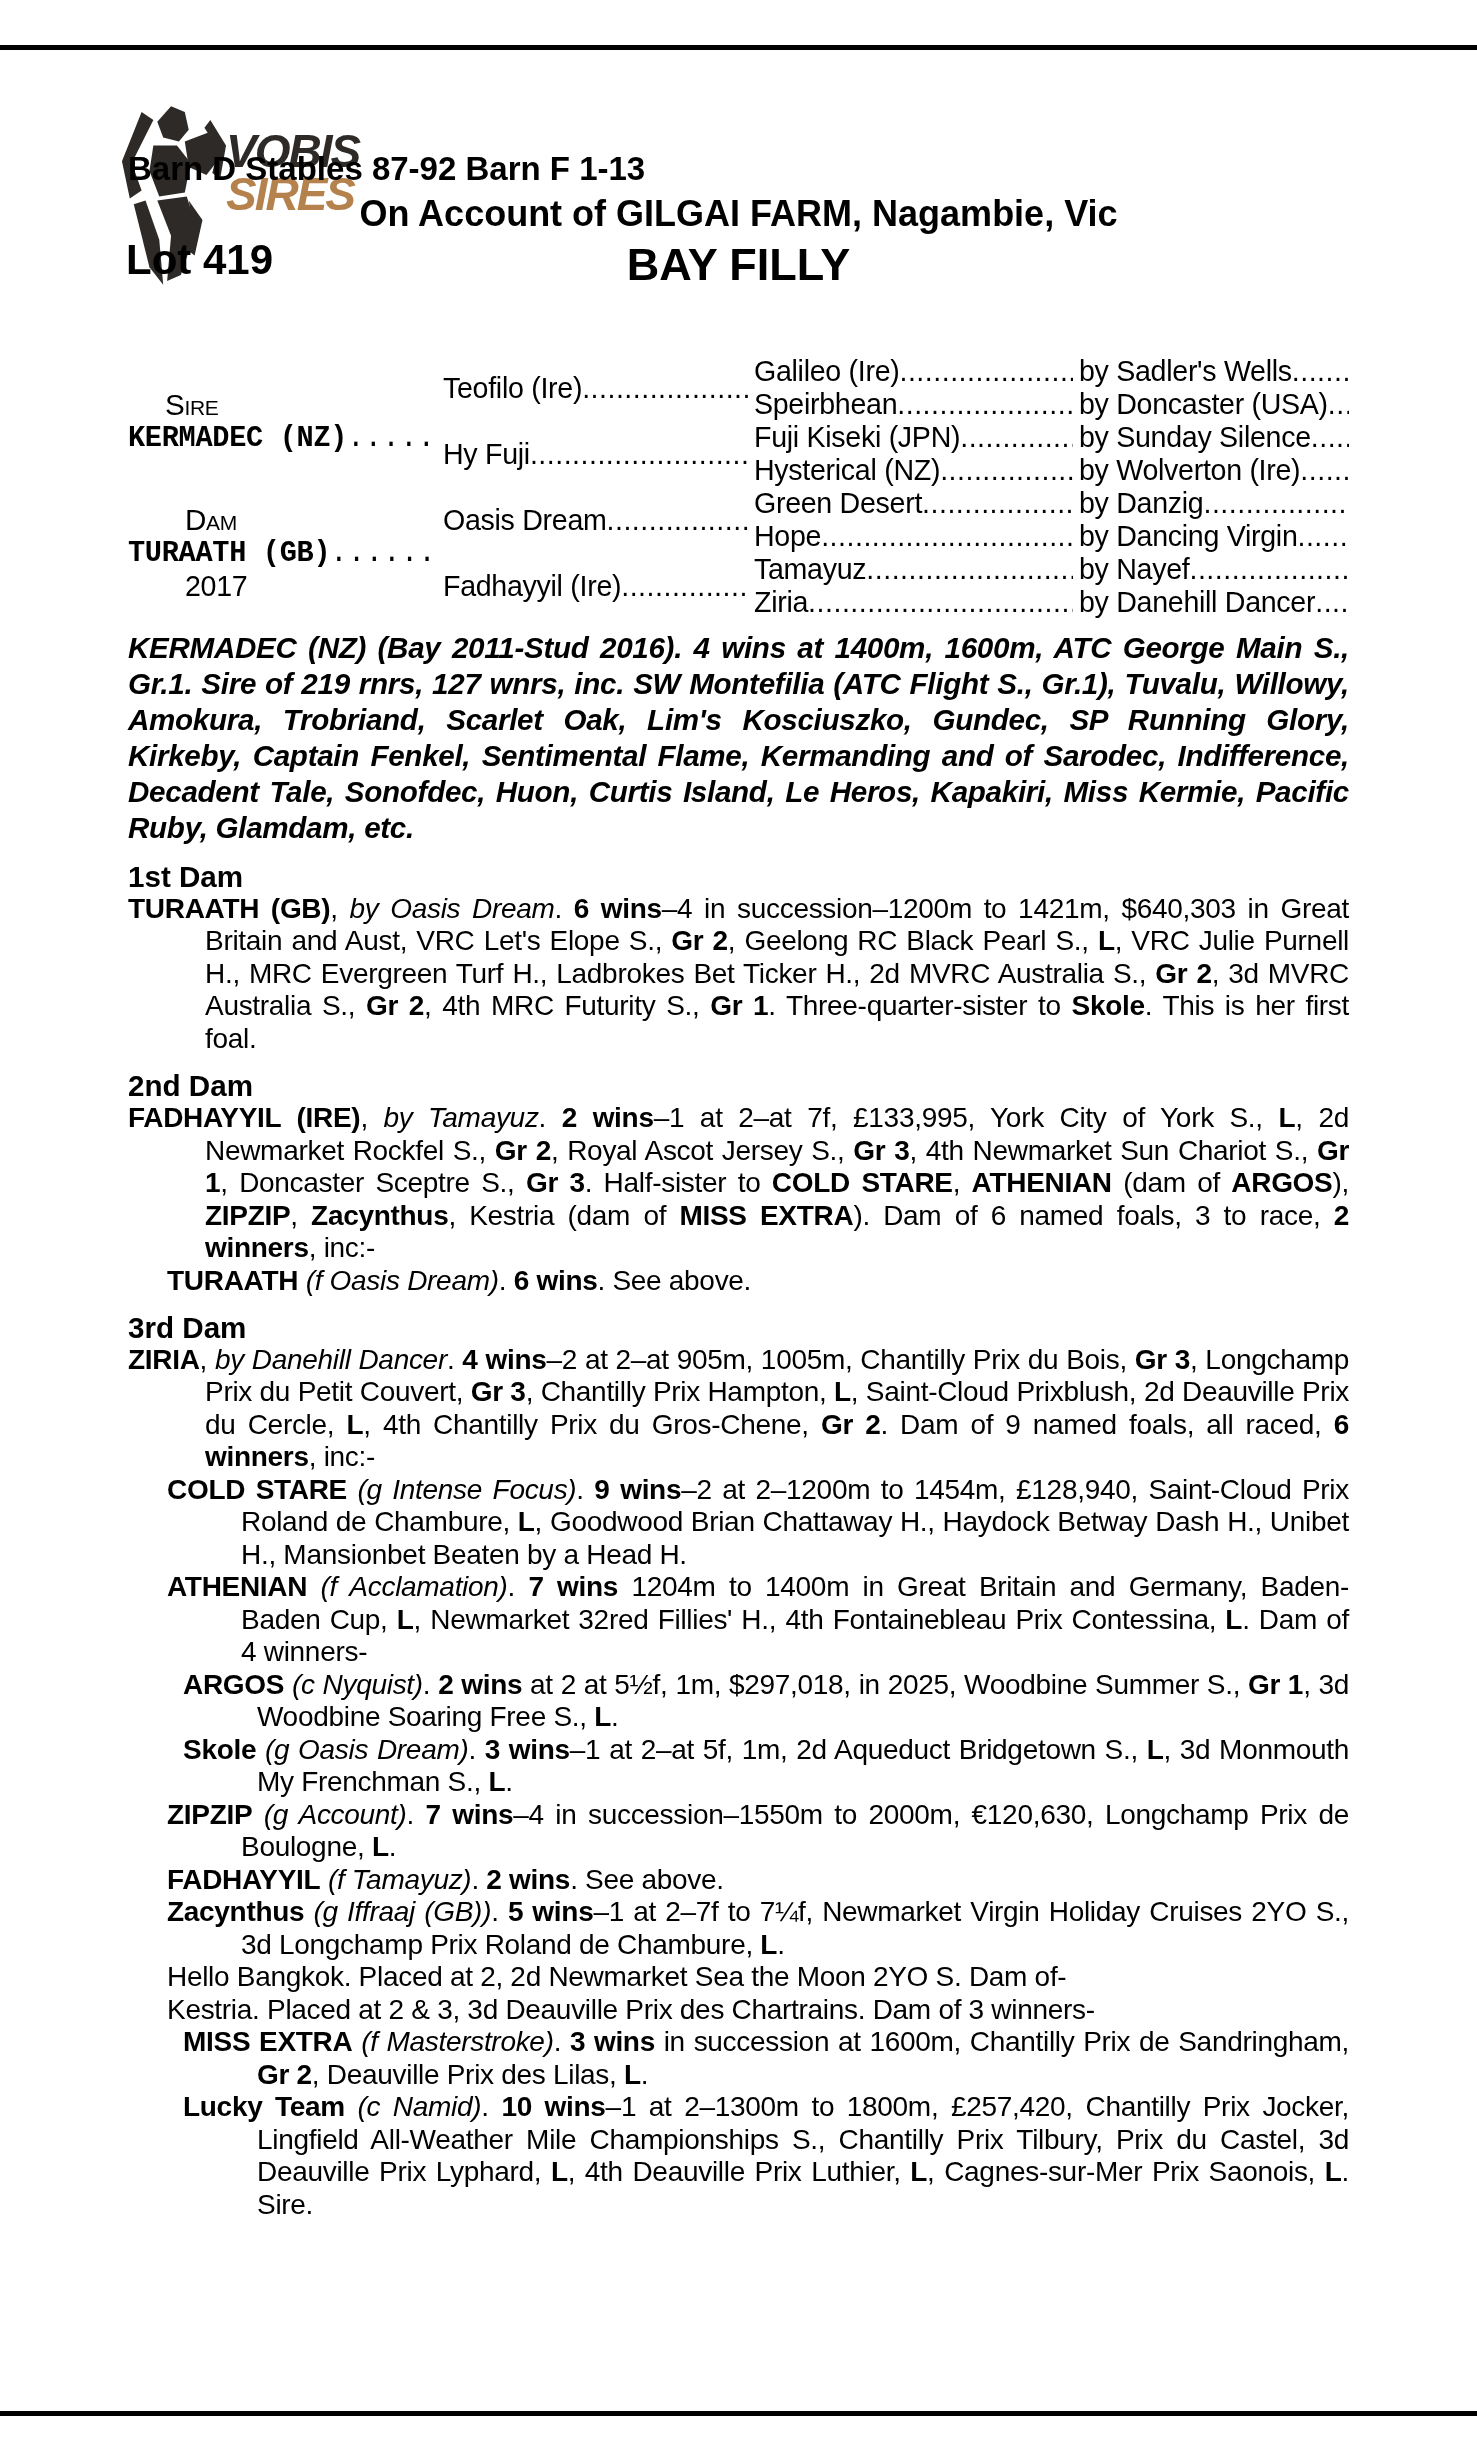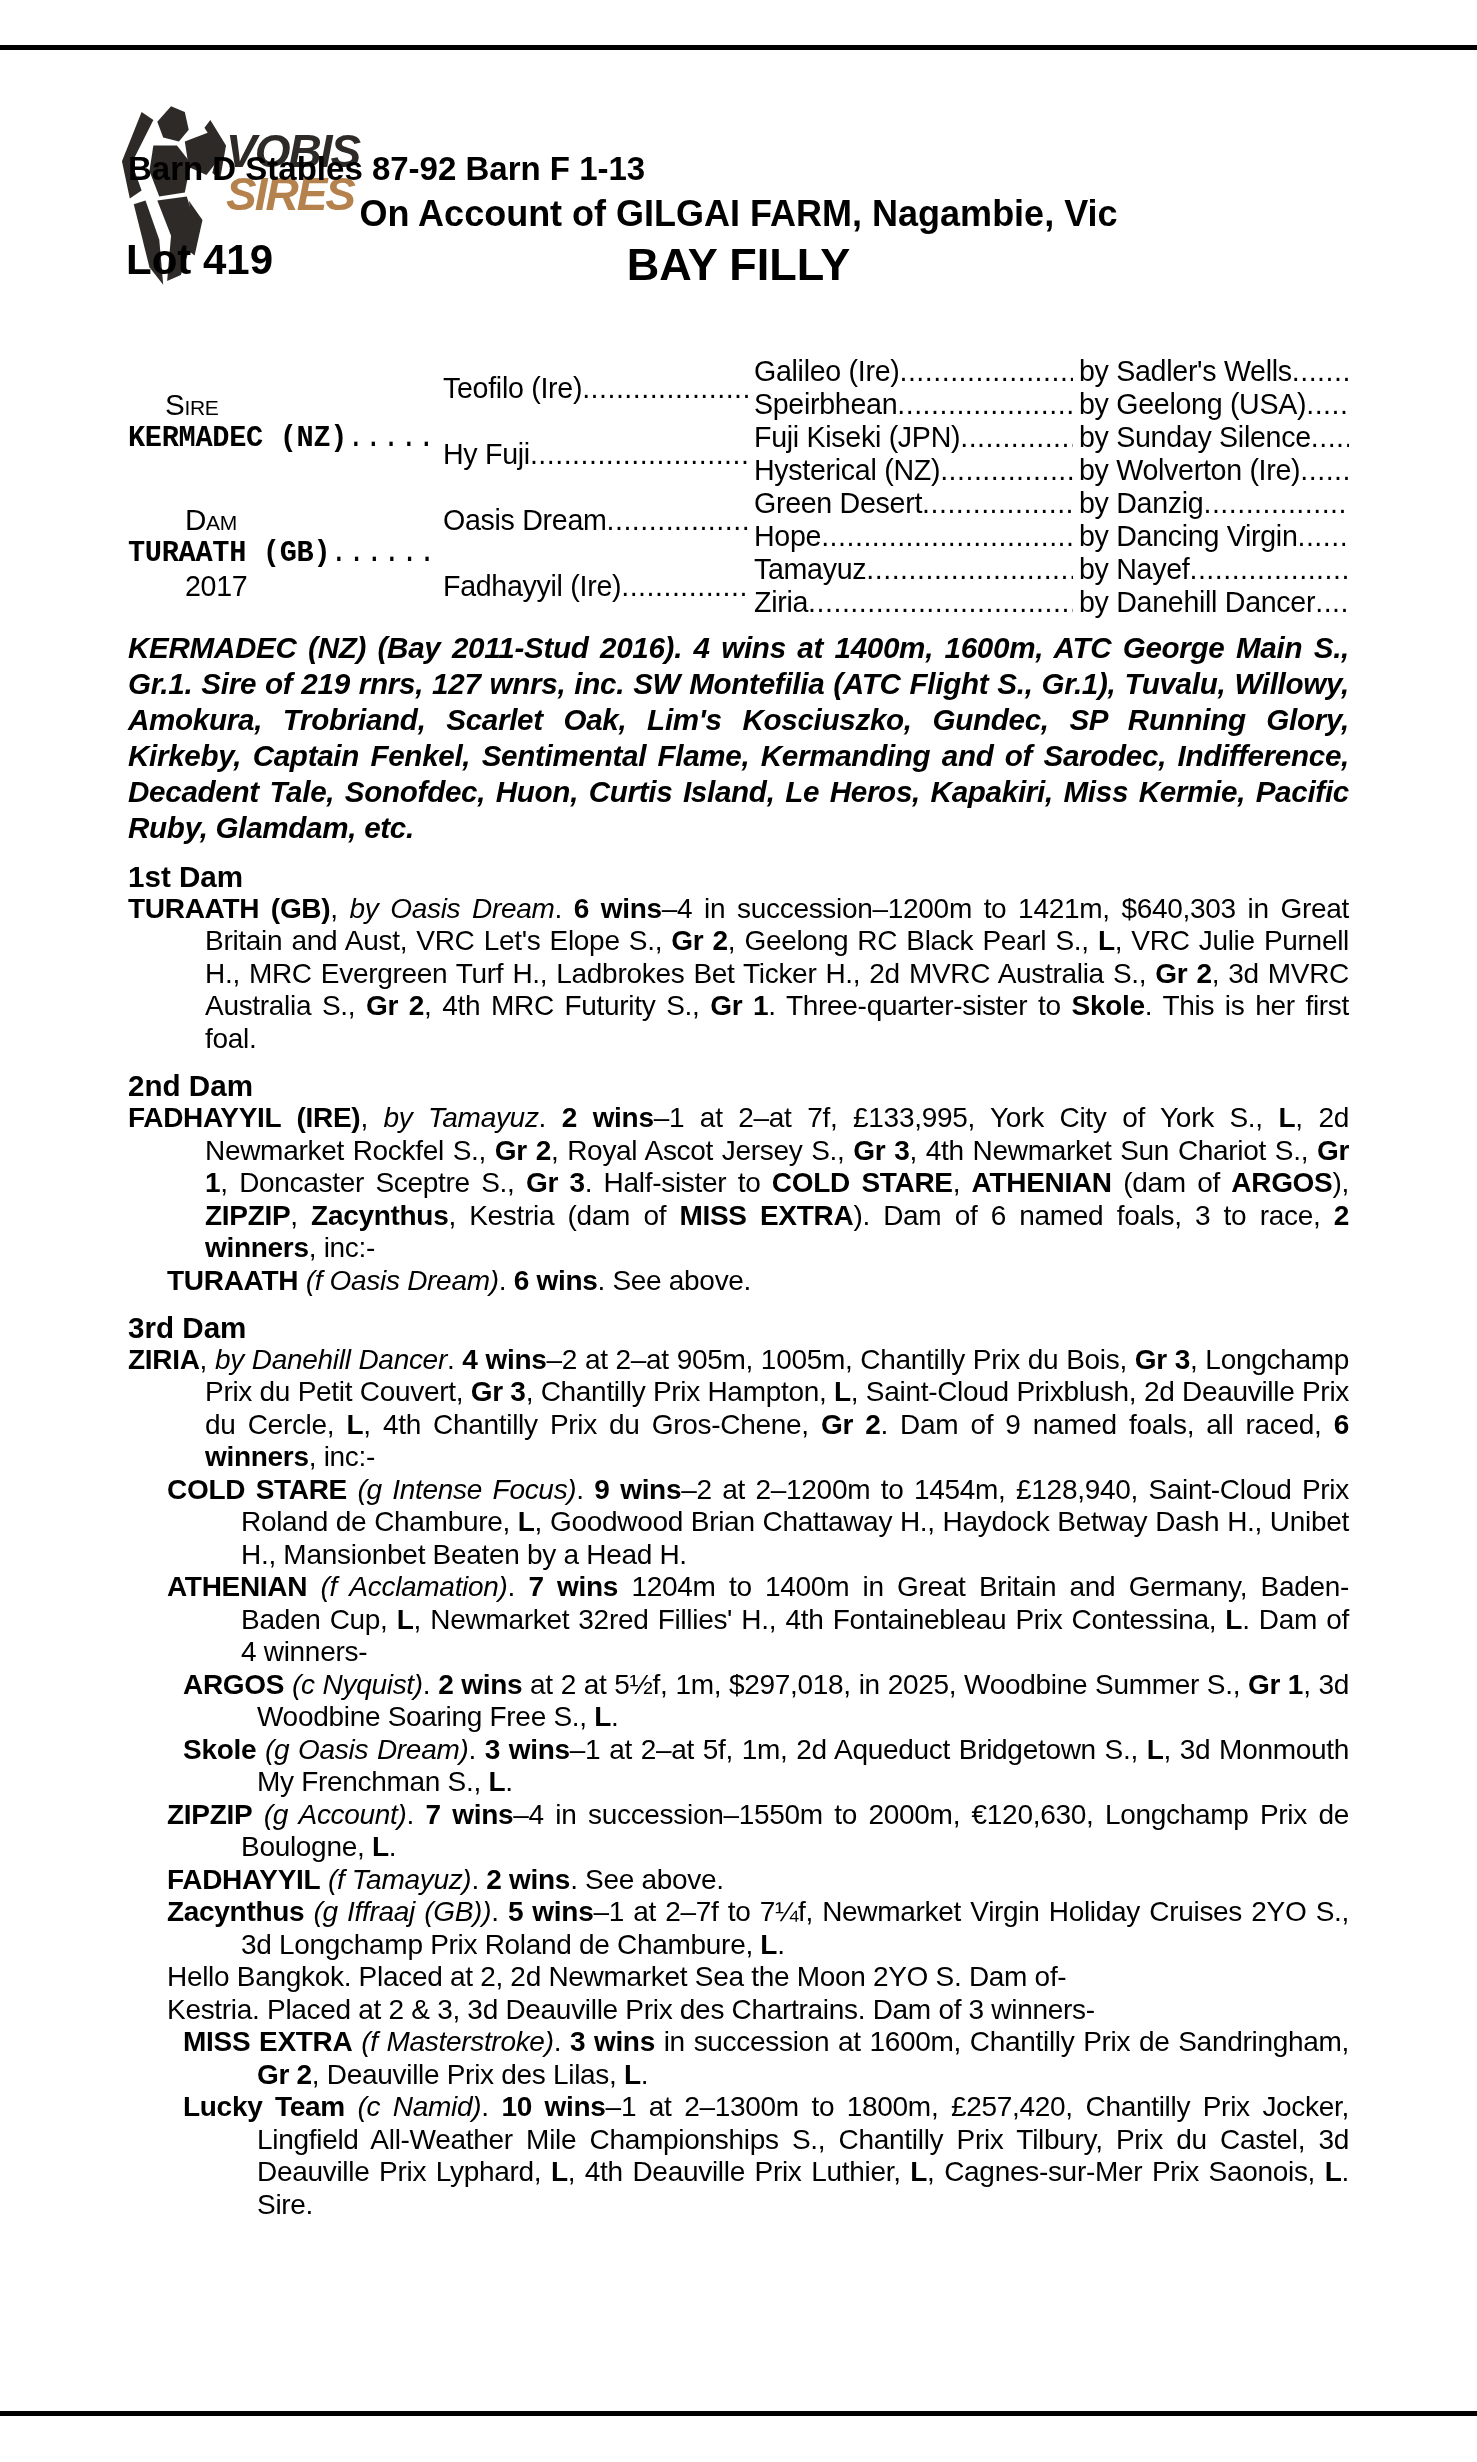--- a/index.html
+++ b/index.html
@@ -156,21 +156,21 @@
     <div class="pcell pad-r" style="grid-column:3;grid-row:8">
         <span class="nm">Ziria</span>
         <span class="dots"></span>
       </div>
 
     <div class="pcell" style="grid-column:4;grid-row:1">
         <span class="nm">by Sadler's Wells</span>
         <span class="dots"></span>
       </div>
     <div class="pcell" style="grid-column:4;grid-row:2">
-        <span class="nm">by Geelong (USA)</span>
+        <span class="nm">by Doncaster (USA)</span>
         <span class="dots"></span>
       </div>
     <div class="pcell" style="grid-column:4;grid-row:3">
         <span class="nm">by Sunday Silence</span>
         <span class="dots"></span>
       </div>
     <div class="pcell" style="grid-column:4;grid-row:4">
         <span class="nm">by Wolverton (Ire)</span>
         <span class="dots"></span>
       </div>

